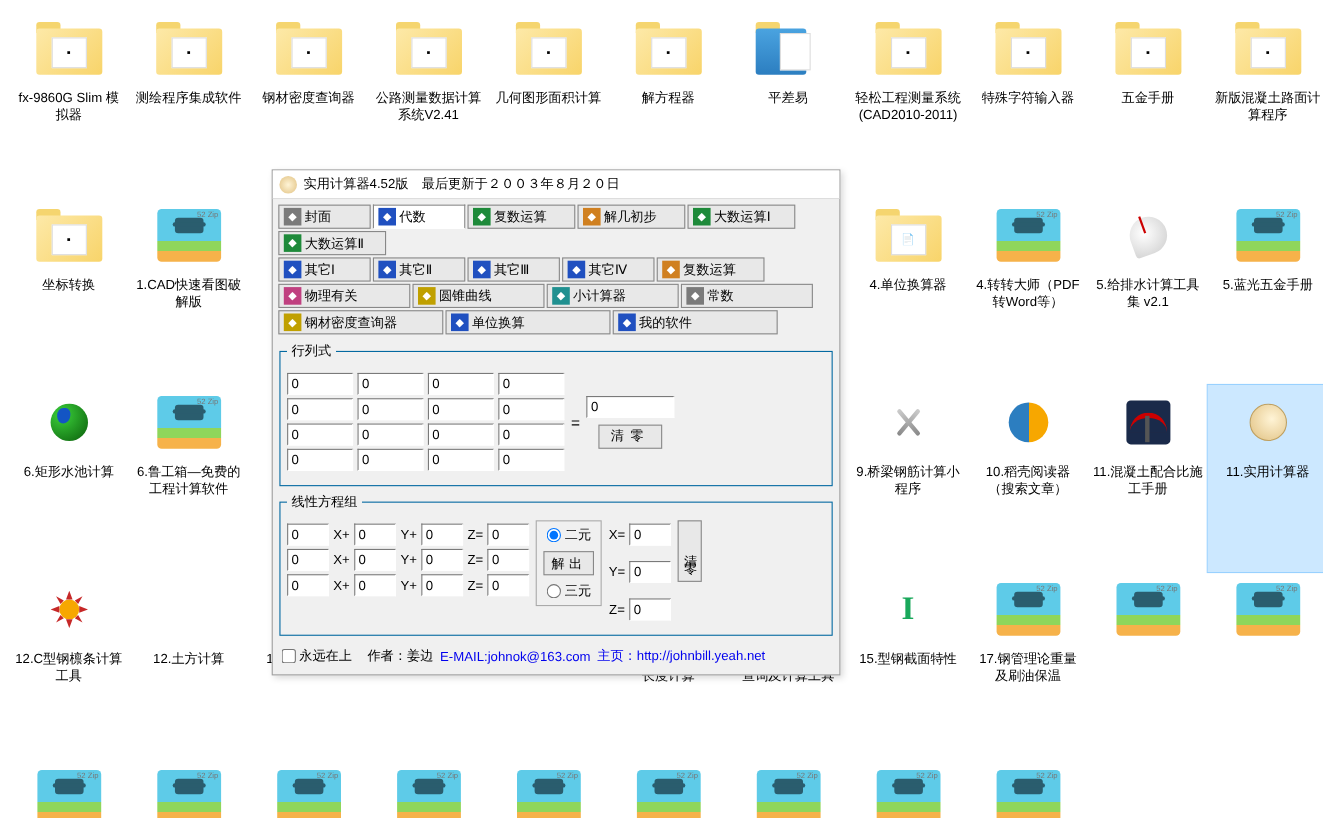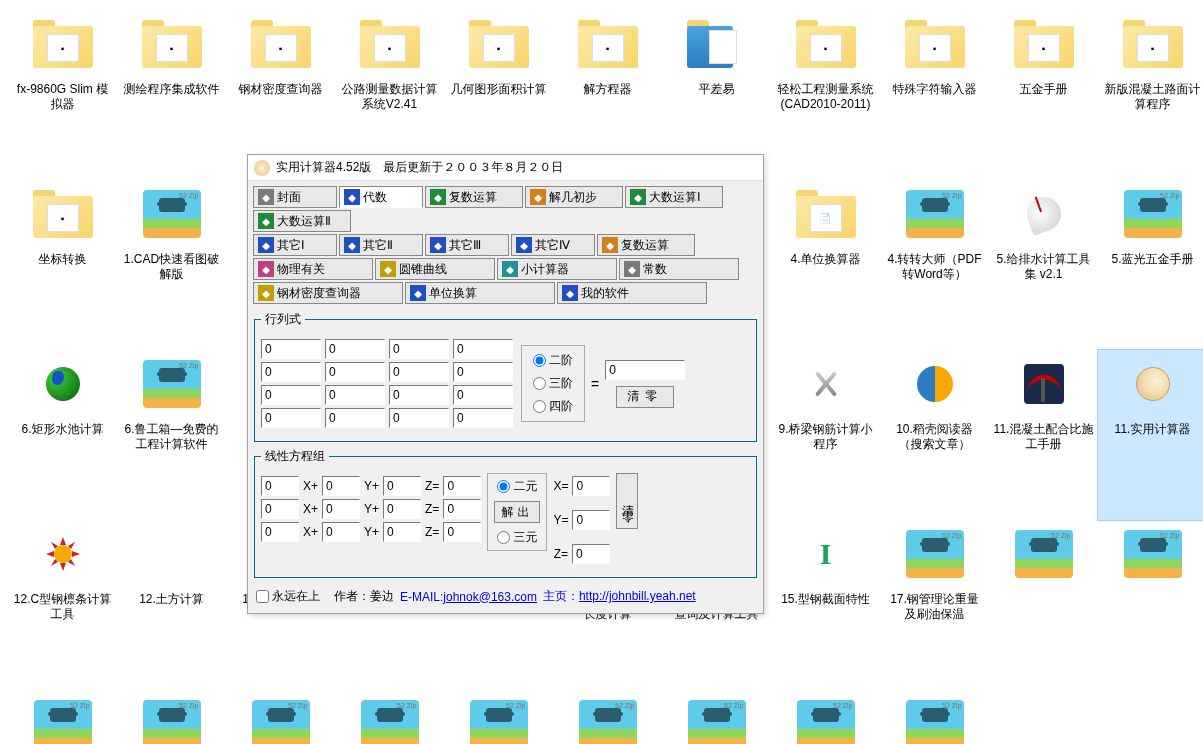--- a/index.html
+++ b/index.html
@@ -67,21 +67,21 @@
 .row{display:flex;align-items:center;gap:4px;margin:3px 0;}
 .inp{width:60px;height:20px;border:1px solid #7a7a7a;border-right-color:#fff;border-bottom-color:#fff;background:#fff;font-size:12px;padding:0 3px;}
 .inp.sm{width:38px;}
 .radio{display:flex;align-items:center;font-size:12px;gap:3px;}
 .radio input{margin:0;}
 .btn{height:22px;border:1px solid #888;background:#e8e8e8;font-size:12px;padding:0 10px;cursor:pointer;letter-spacing:6px;}
 .btn.sm{padding:0 6px;letter-spacing:4px;}
 .vbtn{width:22px;height:56px;border:1px solid #888;background:#e8e8e8;font-size:12px;writing-mode:vertical-rl;letter-spacing:6px;display:flex;align-items:center;justify-content:center;cursor:pointer;}
 .eq{font-size:14px;padding:0 6px;}
 .footer{display:flex;align-items:center;padding:4px 8px 8px;font-size:12px;gap:6px;}
-.footer a{color:#0000ee;text-decoration:underline;}
+.footer a{color:#0000ee;}
 .xlbl{font-size:12px;}
 .col{display:flex;flex-direction:column;gap:6px;align-items:center;}
 </style>
 </head>
 <body>
 
 <div class="grid" id="grid">
     <div class="cell">
       <div class="ic">
         <div class="folder">
@@ -551,34 +551,20 @@
             <input class="inp" value="0" style="">
             <input class="inp" value="0" style="">
           </div>
           <div class="row">
             <input class="inp" value="0" style="">
             <input class="inp" value="0" style="">
             <input class="inp" value="0" style="">
             <input class="inp" value="0" style="">
           </div>
         </div>
-      <div class="col" style="margin-left:8px;width:64px;border:1px solid #aaa;padding:6px 4px;">
-        <label class="radio">
-            <input type="radio" checked="" style="">
-            <span>二阶</span>
-          </label>
-        <label class="radio">
-            <input type="radio" style="">
-            <span>三阶</span>
-          </label>
-        <label class="radio">
-            <input type="radio" style="">
-            <span>四阶</span>
-          </label>
-      </div>
       <span class="eq">=</span>
       <div class="col">
         <input class="inp" style="width: 80px;" value="0">
         <button class="btn">清零</button>
       </div>
     </div>
   </fieldset>
 
   <fieldset>
     <legend>线性方程组</legend>

